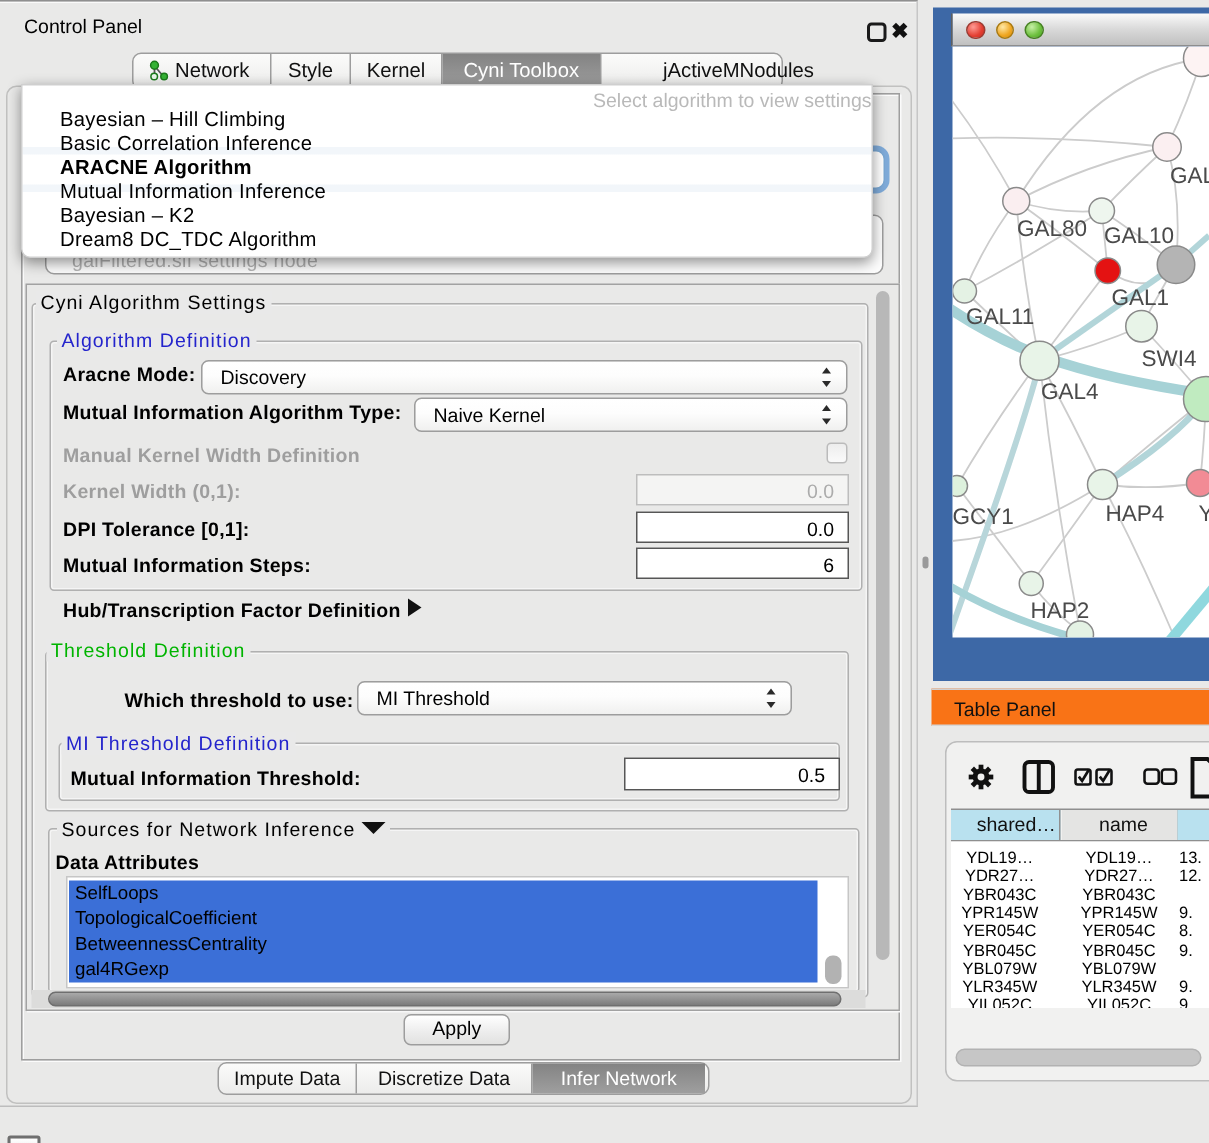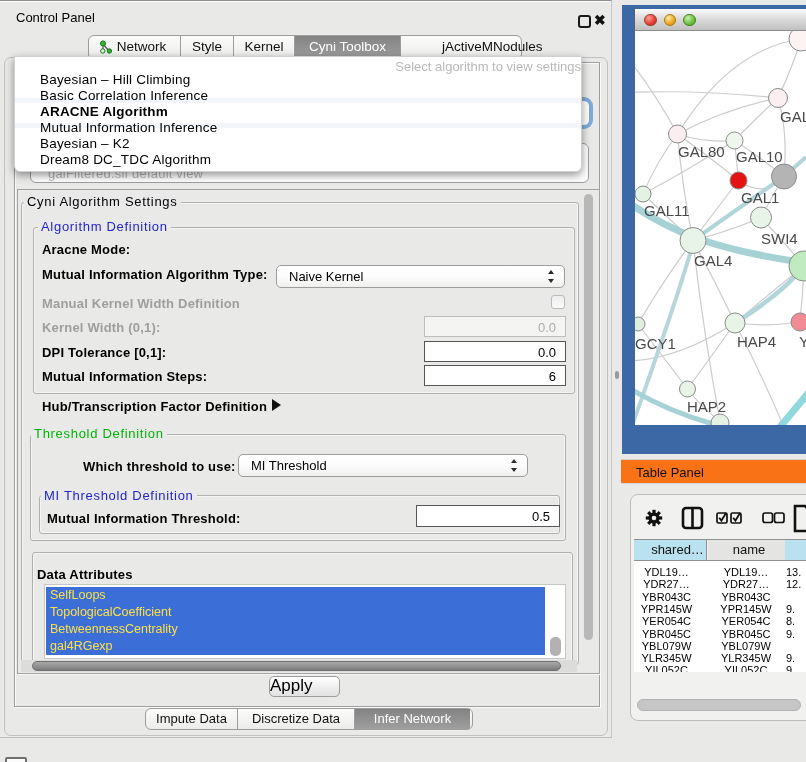--- a/index.html
+++ b/index.html
@@ -49,32 +49,36 @@
   </svg>
 </div>
 
 <div class="abs" style="left:4px;top:57px;width:602px;height:677px;border:1px solid #c1c1c0;border-radius:7px;"></div>
 
 <div class="abs" style="left:14px;top:62px;width:584px;height:643px;border:1px solid #9e9e9e;box-shadow:1px 1px 0 #fbfbfb, inset 1px 1px 0 #fbfbfb;"></div>
 
 <div class="abs" style="left:300px;top:100px;width:288px;height:24px;background:#fff;border:1px solid #7aa8d4;border-radius:6px;box-shadow:0 0 0 3px rgba(100,155,213,.8);"></div>
 
 <div class="abs" style="left:30px;top:143px;width:557px;height:38px;background:#fdfdfd;border:1px solid #9d9d9d;border-radius:6px;">
-      <span style="position:absolute;left:17px;top:22px;font-size:13px;color:#b4b4b4;letter-spacing:.2px;white-space:nowrap;">galFiltered.sif default view</span>
+      <span style="position:absolute;left:17px;top:22px;font-size:13px;color:#b4b4b4;letter-spacing:.2px;white-space:nowrap;">galFiltered.sif settings node</span>
     </div>
 
 <div class="abs" style="left:17px;top:189px;width:581px;height:483px;border:1px solid #a2a2a2;box-shadow:1px 1px 0 #f8f8f8;background:#e9e9e8;"></div>
 
 <div class="group" style="left:21px;top:202px;width:556px;height:461px;"></div>
 <div class="gtitle" style="left:24px;top:194px;color:#000;">Cyni Algorithm Settings</div>
 
 <div class="group" style="left:33px;top:227px;width:540px;height:165px;"></div>
 <div class="gtitle" style="left:38px;top:219px;color:#2424cc;">Algorithm Definition</div>
 
 <div class="lbl" style="left:42px;top:242px;">Aracne Mode:</div>
+<div class="combo" style="left:134px;top:240px;width:429px;height:21px;">
+      <span class="ct">Discovery</span>
+      <span class="carr"></span>
+    </div>
 
 <div class="lbl" style="left:42px;top:267px;">Mutual Information Algorithm Type:</div>
 <div class="combo" style="left:276px;top:265px;width:287px;height:21px;">
       <span class="ct">Naive Kernel</span>
       <span class="carr"></span>
     </div>
 
 <div class="lbl dis" style="left:42px;top:296px;">Manual Kernel Width Definition</div>
 <div class="abs" style="left:551px;top:295px;width:12px;height:12px;border:1px solid #bbbbbb;border-radius:3px;background:linear-gradient(#ededed,#fafafa);"></div>
 
@@ -107,34 +111,35 @@
 
 <div class="group" style="left:39px;top:495px;width:519px;height:37px;"></div>
 <div class="gtitle" style="left:41px;top:488px;color:#2424cc;">MI Threshold Definition</div>
 
 <div class="lbl" style="left:47px;top:511px;">Mutual Information Threshold:</div>
 <div class="fld" style="left:416px;top:505px;width:142px;height:20px;">
       <span>0.5</span>
     </div>
 
 <div class="group" style="left:32px;top:552px;width:539px;height:108px;"></div>
+<div class="gtitle" style="left:38px;top:545px;color:#000;">Sources for Network Inference <span style="display:inline-block;width:0;height:0;border-top:8px solid #111;border-left:8px solid transparent;border-right:8px solid transparent;vertical-align:1px;"></span></div>
 
 <div class="lbl" style="left:37px;top:567px;">Data Attributes</div>
 
 <div class="abs" style="left:44px;top:584px;width:520px;height:73px;background:#fff;border:1px solid #c6c6c6;">
-  <div class="abs" style="left:1px;top:2px;width:499px;height:68px;background:#3b6fd7;color:#fde047;font-size:12.5px;line-height:17px;padding-left:4px;box-sizing:border-box;">SelfLoops<br>TopologicalCoefficient<br>BetweennessCentrality<br>gal4RGexp</div>
+  <div class="abs" style="left:1px;top:2px;width:499px;height:68px;background:#3b6fd7;color:#000000;font-size:12.5px;line-height:17px;padding-left:4px;box-sizing:border-box;">SelfLoops<br>TopologicalCoefficient<br>BetweennessCentrality<br>gal4RGexp</div>
   <div class="abs" style="left:505px;top:52px;width:11px;height:19px;background:#b2b2b2;border-radius:5px;"></div>
 </div>
 
 <div class="abs" style="left:21px;top:660px;width:556px;height:12px;background:#dcdcdb;"></div>
 <div class="abs" style="left:32px;top:661px;width:529px;height:10px;background:linear-gradient(#a9a9a9,#7c7c7c);border:1px solid #6f6f6f;border-radius:6px;box-sizing:border-box;"></div>
 
 <div class="abs" style="left:584px;top:194px;width:9px;height:446px;background:#b8b8b8;border-radius:4.5px;"></div>
 
-<div class="abs" style="left:269px;top:676px;width:69px;height:19px;background:linear-gradient(#ffffff,#ececec 60%,#e2e2e1);border:1px solid #9d9d9d;border-radius:5px;font-size:17px;line-height:18px;">Apply</div>
+<div class="abs" style="left:269px;top:676px;width:69px;height:19px;background:linear-gradient(#ffffff,#ececec 60%,#e2e2e1);border:1px solid #9d9d9d;border-radius:5px;font-size:13px;text-align:center;line-height:18px;">Apply</div>
 
 <div class="abs" style="left:145px;top:708px;width:326px;height:20px;border:1px solid #9d9d9d;border-radius:6px;background:linear-gradient(#fbfbfa,#ececeb);">
   <div class="ttab" style="left:0;top:0;width:92px;height:100%;line-height:19px;">Impute Data</div>
   <div class="ttab" style="left:92px;top:0;width:117px;height:100%;line-height:19px;">Discretize Data</div>
   <div class="ttab" style="left:209px;top:0;width:115px;height:100%;line-height:19px;background:linear-gradient(#838383,#9f9f9f);color:#fff;border-right:none;">Infer Network</div>
 </div>
 
 <div class="abs" style="left:14px;top:56px;width:566px;height:114px;background:#fff;border:1px solid #cfcfcf;background-image:linear-gradient(#f2f6fa,#f2f6fa),linear-gradient(#f2f6fa,#f2f6fa);background-repeat:no-repeat;background-size:100% 5px,100% 5px;background-position:0 41px,0 66px;border-radius:0 0 6px 6px;box-shadow:0 3px 9px rgba(0,0,0,.42);z-index:20;">
   <div class="abs" style="left:0;top:2px;width:100%;text-align:right;font-size:13px;color:#b9b9b9;">Select algorithm to view settings</div>
   <div class="abs" style="left:1px;top:15px;font-size:13.5px;letter-spacing:.2px;color:#000;line-height:16px;margin-left:24px;">

